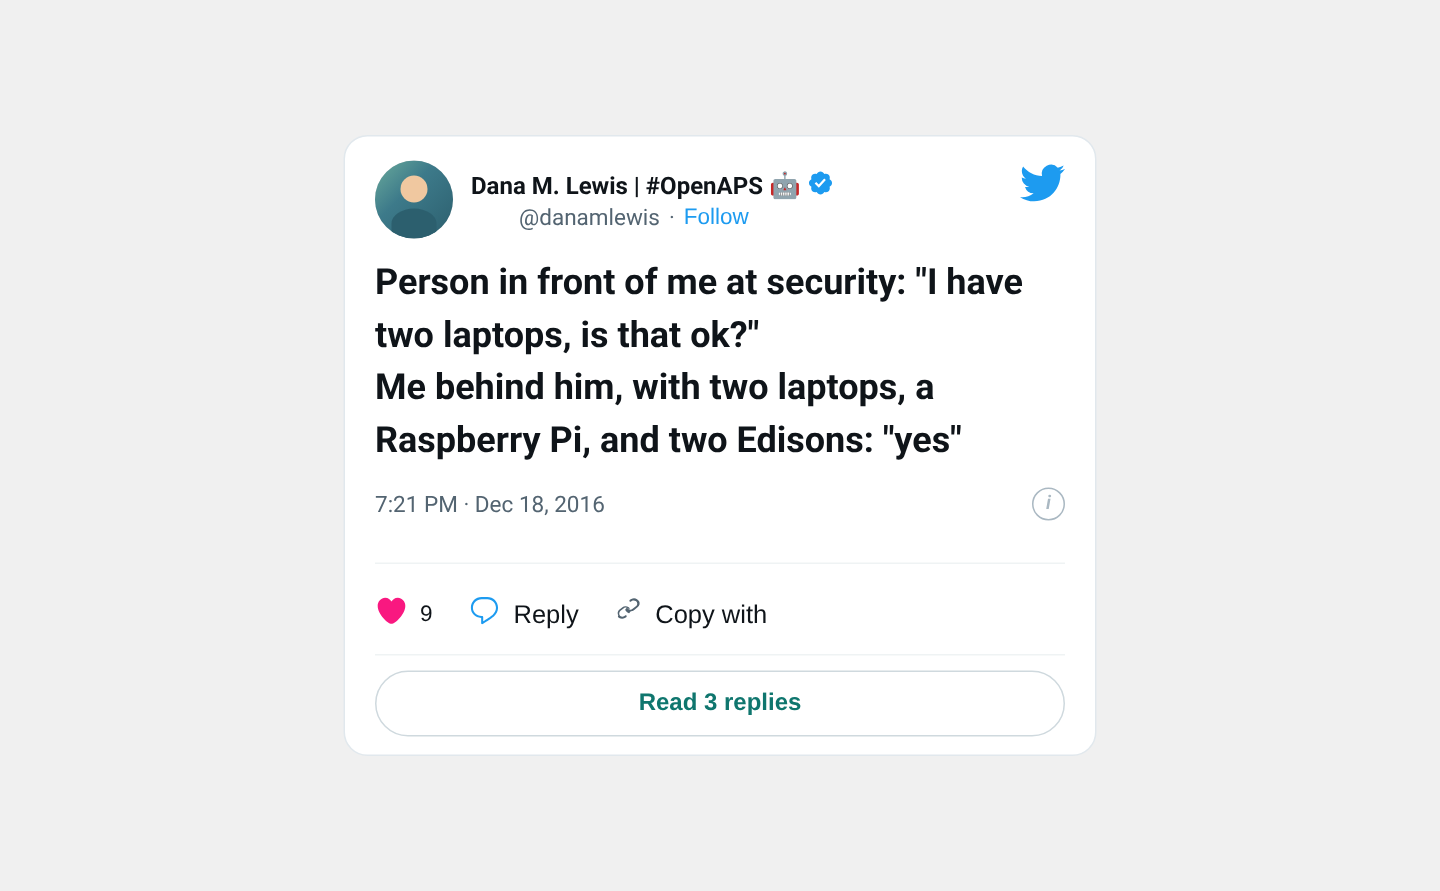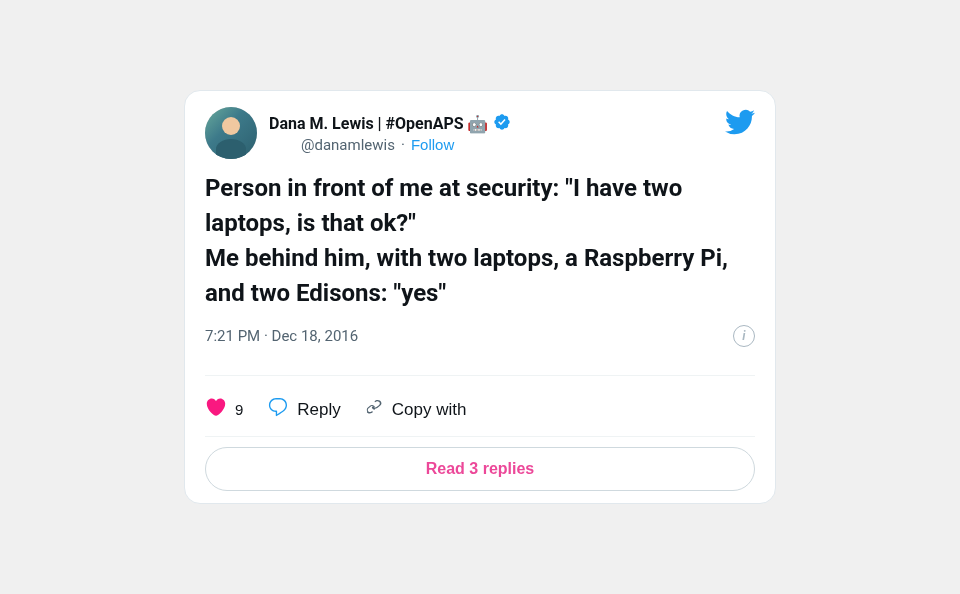--- a/index.html
+++ b/index.html
@@ -10,21 +10,21 @@
       justify-content: center;
       align-items: center;
       min-height: 100vh;
       font-family: -apple-system, BlinkMacSystemFont, "Segoe UI", Roboto, Helvetica, Arial, sans-serif;
     }
 
     .tweet-card {
       background: #ffffff;
       border: 1px solid #e1e8ed;
       border-radius: 16px;
-      width: 592px;
+      width: 502px;
       padding: 16px 20px 12px 20px;
       position: relative;
     }
 
     .tweet-header {
       display: flex;
       align-items: flex-start;
       justify-content: space-between;
       margin-bottom: 12px;
     }
@@ -216,21 +216,21 @@
       font-size: 17px;
       color: #0f1419;
     }
 
     .read-replies-btn {
       width: 100%;
       background: none;
       border: 1.5px solid #cfd9de;
       border-radius: 9999px;
       padding: 12px 20px;
-      color: #ec4899;
+      color: #0f766e;
       font-size: 16px;
       font-weight: 700;
       cursor: pointer;
       text-align: center;
     }
   </style>
 </head>
 <body>
 
 <div class="tweet-card">

